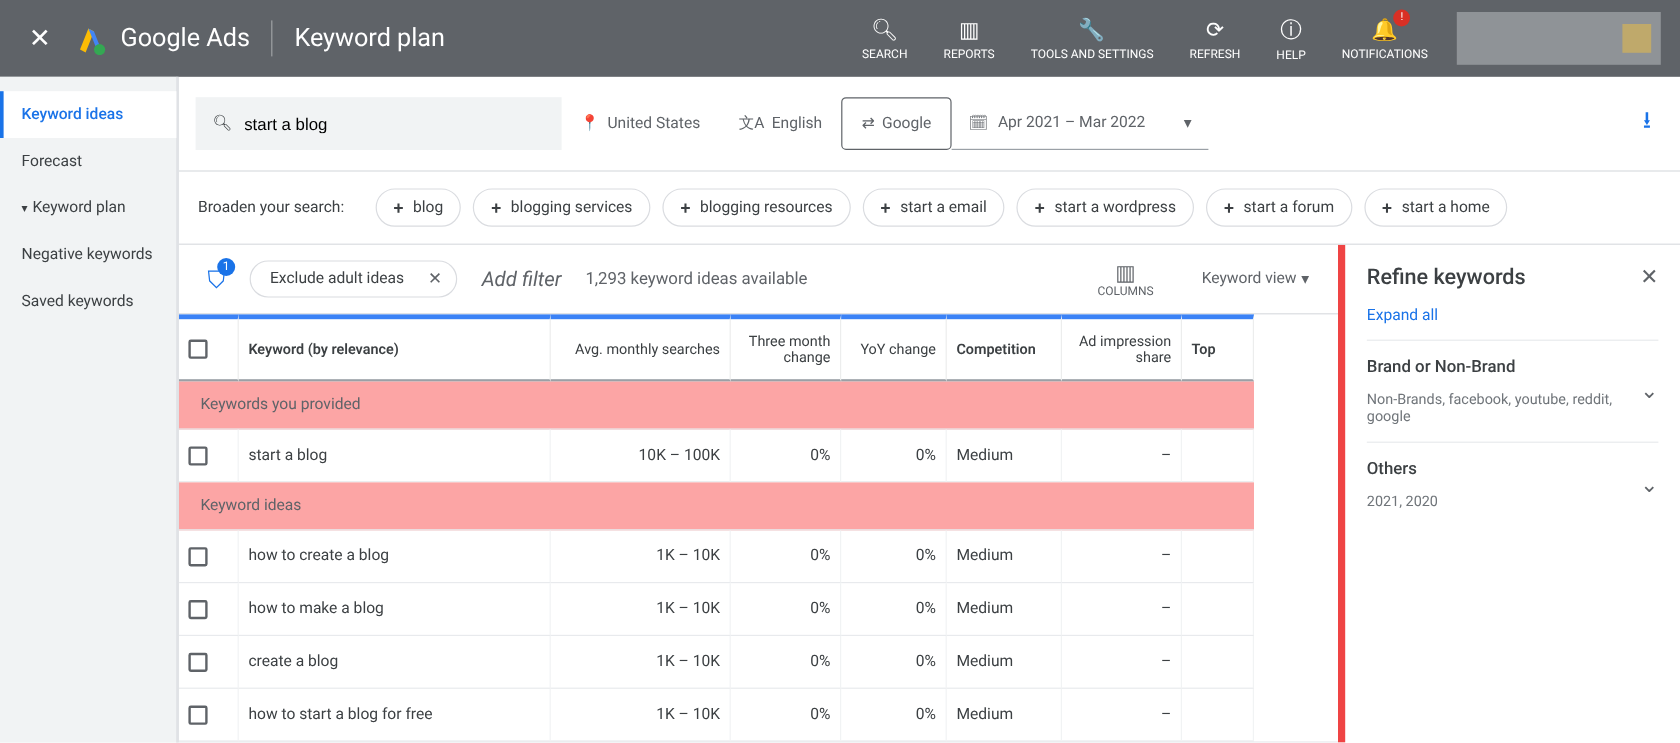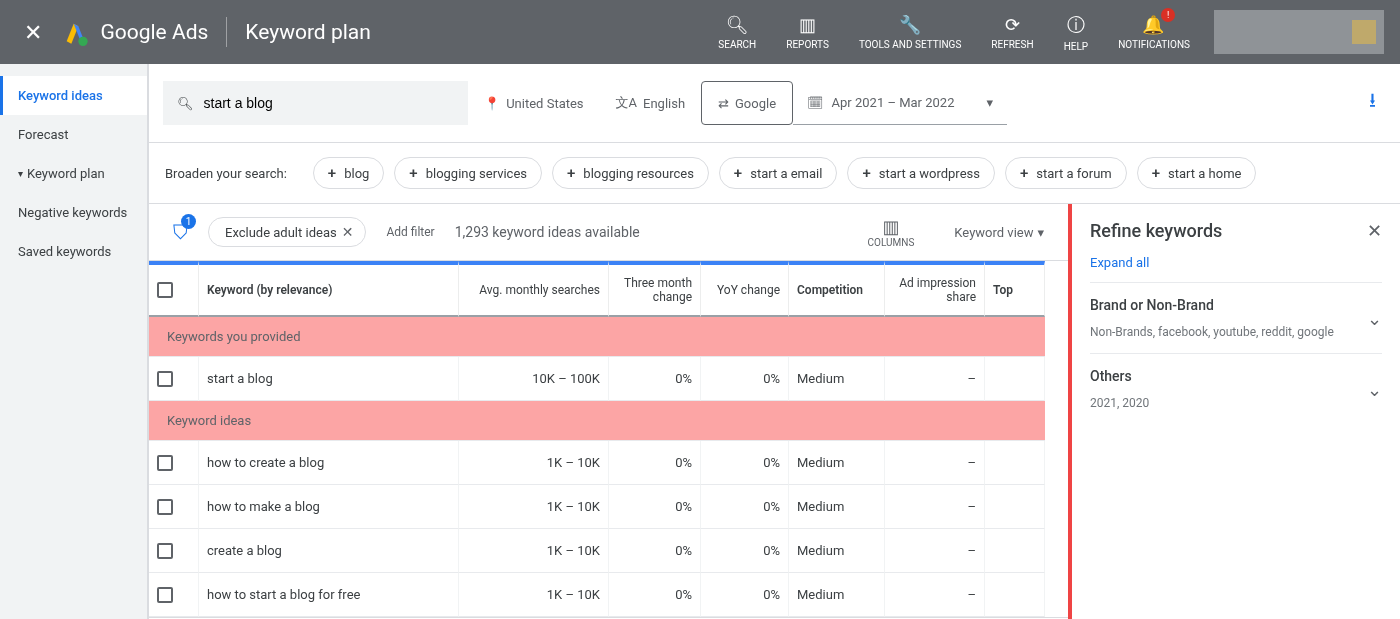--- a/index.html
+++ b/index.html
@@ -49,40 +49,40 @@
   .chip-add .plus { font-size: 15px; font-weight: 500; }
 
   
   .content { display: flex; flex: 1; overflow: hidden; }
   .table-area { flex: 1; display: flex; flex-direction: column; overflow: hidden; }
   
   
   .filter-bar { display: flex; align-items: center; padding: 12px 24px; border-bottom: 1px solid #dadce0; gap: 20px; }
   .funnel { color: #1a73e8; font-size: 20px; position: relative; }
   .funnel-badge { position: absolute; top: -6px; right: -8px; background: #1a73e8; color: #fff; border-radius: 50%; width: 15px; height: 15px; font-size: 10px; display: flex; align-items: center; justify-content: center; }
-  .chip-filter { display: inline-flex; align-items: center; gap: 5px; border: 1px solid #dadce0; border-radius: 16px; padding: 6px 12px 6px 16px; font-size: 13px; }
+  .chip-filter { display: inline-flex; align-items: center; gap: 20px; border: 1px solid #dadce0; border-radius: 16px; padding: 6px 12px 6px 16px; font-size: 13px; }
   .chip-filter .x { font-size: 14px; color: #5f6368; cursor: pointer; }
-  .add-filter { color: #5f6368; font-size: 12px; cursor: pointer; }
+  .add-filter { color: #5f6368; font-size: 17px; cursor: pointer; font-style: italic; }
   .ideas-count { color: #5f6368; font-size: 14px; }
   .filter-spacer { flex: 1; }
   .columns-btn { display: flex; flex-direction: column; align-items: center; font-size: 10px; color: #5f6368; cursor: pointer; }
   .columns-btn .ico { font-size: 18px; }
   .keyword-view { display: flex; align-items: center; gap: 4px; font-size: 13px; color: #5f6368; cursor: pointer; margin-left: 20px; }
 
   
   .tbl { display: grid; grid-template-columns: 50px 260px 150px 92px 88px 96px 100px 60px; border-bottom: 1px solid #dadce0; }
   .th { padding: 10px 8px; font-size: 12px; color: #3c4043; text-align: right; display: flex; align-items: center; justify-content: flex-end; border-top: 4px solid #3b82f6; border-bottom: 2px solid #9aa0a6; border-right: 1px solid #eceded; height: 56px; }
   .th.left { justify-content: flex-start; font-weight: 600; }
   .th .cb, .td .cb { width: 16px; height: 16px; border: 2px solid #5f6368; border-radius: 2px; cursor: pointer; }
   .section-row { grid-column: 1 / -1; background: #fca5a5; padding: 12px 18px; font-size: 13px; color: #5f6368; border-bottom: 1px solid #e8eaed; }
   .td { padding: 12px 8px; font-size: 13px; text-align: right; border-bottom: 1px solid #e8eaed; border-right: 1px solid #f1f3f4; display: flex; align-items: center; justify-content: flex-end; height: 44px; }
   .td.left { justify-content: flex-start; text-align: left; }
 
   
-  .refine { width: 332px; border-left: 4px solid #ef4444; padding: 16px 18px; }
+  .refine { width: 285px; border-left: 6px solid #ef4444; padding: 16px 18px; }
   .refine-head { display: flex; align-items: center; justify-content: space-between; }
   .refine-title { font-size: 18px; color: #3c4043; font-weight: 500; }
   .refine .x { font-size: 18px; color: #5f6368; cursor: pointer; }
   .expand-all { color: #1a73e8; font-size: 13px; margin-top: 14px; cursor: pointer; display: inline-block; margin-bottom: 12px; }
   .refine-sec { border-top: 1px solid #e8eaed; padding: 14px 0; display: flex; justify-content: space-between; align-items: center; cursor: pointer; }
   .refine-sec .t { font-size: 14px; color: #3c4043; font-weight: 500; }
   .refine-sec .sub { font-size: 12px; color: #70757a; margin-top: 12px; }
   .refine-sec .chev { font-size: 18px; color: #5f6368; }
 </style>
 </head>

